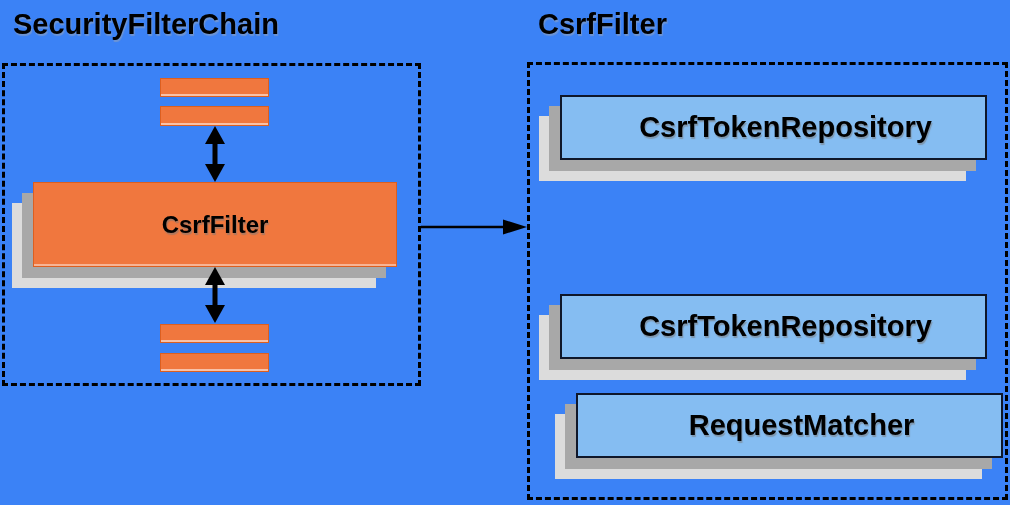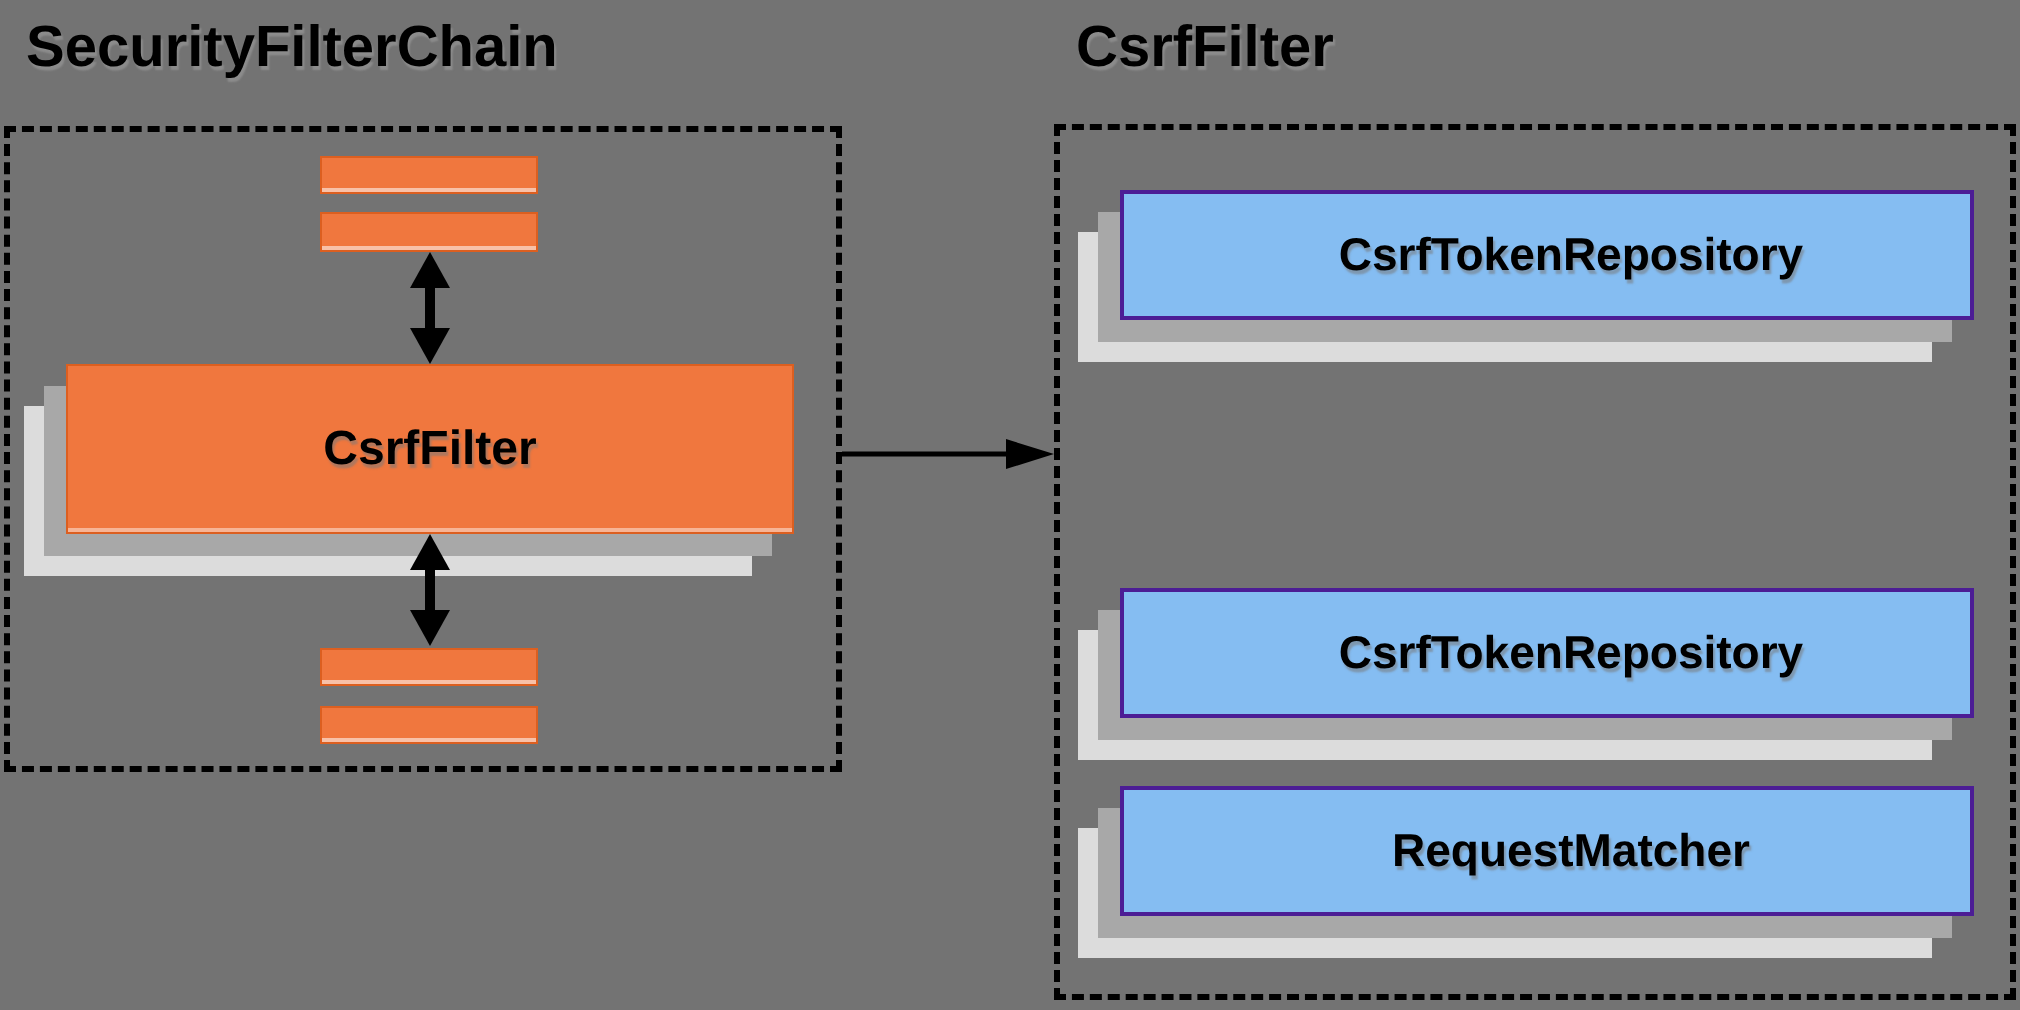--- a/index.html
+++ b/index.html
@@ -5,21 +5,21 @@
   html, body {
     margin: 0;
     padding: 0;
     background: #ffffff;
     font-family: "Liberation Sans", sans-serif;
   }
   .canvas {
     position: relative;
     width: 1010px;
     height: 505px;
-    background: #737373;
+    background: #3b82f6;
     overflow: hidden;
   }
   .title {
     position: absolute;
     font-size: 29px;
     font-weight: bold;
     color: #000000;
     letter-spacing: 0px;
     text-shadow: 1px 2px 1px rgba(170,170,170,0.45);
     white-space: nowrap;
@@ -49,21 +49,21 @@
   .bar-t2 { left: 160px; top: 106px; height: 20px; }
   .bar-b1 { left: 160px; top: 324px; }
   .bar-b2 { left: 160px; top: 353px; }
 
   .wrap { position: absolute; }
   .wrap-csrf   { left: 33px;  top: 182px; width: 364px; height: 85px; }
   .wrap-comp   { left: 560px; width: 427px; height: 65px; }
   .wrap-comp-0 { top: 95px; }
   .wrap-comp-1 { top: 194px; }
   .wrap-comp-2 { top: 294px; }
-  .wrap-comp-3 { top: 393px; }
+  .wrap-comp-3 { top: 393px; margin-left: 16px; }
 
   .shadow {
     position: absolute;
     left: 0; top: 0;
     width: 100%; height: 100%;
   }
   .sh-light { transform: translate(-21px, 21px); background: #DCDCDC; }
   .sh-dark  { transform: translate(-11px, 11px); background: #A8A8A8; }
 
   .face {
@@ -78,22 +78,22 @@
     color: #000000;
   }
   .face-orange {
     background: #F0773E;
     border: 1px solid #DC5F20;
     font-size: 24px;
     box-shadow: inset 0 -2px 0 rgba(255,255,255,0.45);
   }
   .face-blue {
     background: #85BDF2;
-    border: 2px solid #4c1d95;
-    font-size: 23px;
+    border: 2px solid #0f172a;
+    font-size: 29px;
     padding-left: 24px;
   }
   .face-label {
     text-shadow: 1px 2px 1px rgba(120,120,120,0.55);
     white-space: nowrap;
   }
 
   .arrow-svg { position: absolute; display: block; }
   .varrow-1 { left: 197px; top: 126px; }
   .varrow-2 { left: 197px; top: 267px; }

